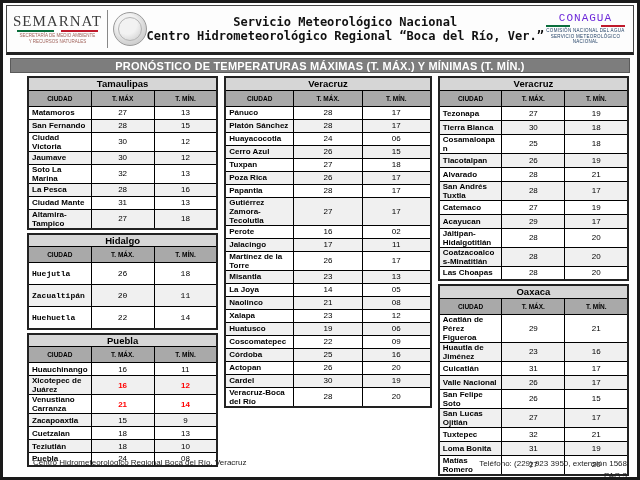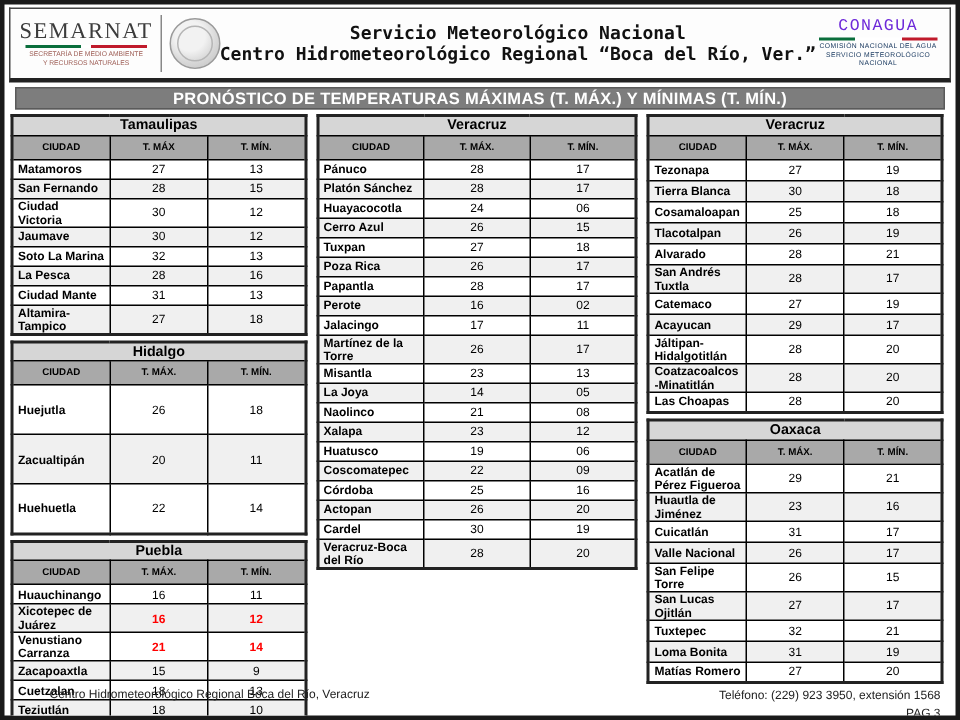--- a/index.html
+++ b/index.html
@@ -34,37 +34,37 @@
   .conagua .name { font-family:Liberation Mono, monospace; font-size:11px; letter-spacing:1px; color:#6d28d9; }
   .conagua .bar { height:2px; margin:1px 2px; background:linear-gradient(to right,#0a6e3c 0 30%,#ffffff 30% 70%,#c01a2b 70% 100%); }
   .conagua .sub { font-size:4.5px; color:#17375e; line-height:1.3; letter-spacing:.3px; }
   
   .banner {
     margin:3px 7px 2px 7px; height:15px; background:#7d7d7d; color:#ffffff;
     font-size:11px; font-weight:bold; text-align:center; line-height:15px; letter-spacing:.2px;
     border:1px solid #5a5a5a;
   }
   
-  .content { display:flex; gap:6px; padding:1px 8px 0 4px; height:380px; }
+  .content { display:flex; gap:6px; padding:1px 8px 0 24px; height:380px; }
   .col { display:flex; flex-direction:column; gap:3px; }
   .c0 { width:199px; } .c1 { width:216px; } .c2 { width:199px; }
   table { border-collapse:collapse; width:100%; table-layout:fixed; border:2px solid #222; }
   th, td { border:1px solid #000; }
   th.state { background:#d6d6d6; font-size:9.5px; height:13px; font-weight:bold; color:#000; }
   th.colhead { background:#a9a9a9; font-size:6.5px; height:16px; font-weight:bold; color:#000; }
   td { font-size:8px; padding:0 3px; color:#000; background:#fff; }
   td.city { font-weight:bold; text-align:left; word-wrap:break-word; }
   td.num { text-align:center; }
   td.red { color:#ff0000; font-weight:bold; }
   tbody tr:nth-child(even) td { background:#f0f0f0; }
   .c0 .ch0, .c0 .city { width:51%; }
   .c1 .ch0, .c1 .city { width:56%; }
   .c2 .ch0, .c2 .city { width:52%; }
   .c0 .s0 td, .c0 .s2 td { height:13px; }
-  .c0 .s1 td { height:33px; }
+  .c0 .s1 td { height:22px;font-family:Liberation Mono, monospace; }
   .c1 .s0 td { height:13px; }
   .c2 .s0 td, .c2 .s1 td { height:14px; }
   
   .footer { display:flex; justify-content:space-between; padding:3px 10px 0 30px; font-size:8px; color:#222; }
   .footer .right { text-align:right; line-height:1.5; }
 </style>
 </head>
 <body>
 
 <div class="page">
@@ -269,20 +269,25 @@
               <td class="city">Poza Rica</td>
               <td class="num">26</td>
               <td class="num">17</td>
             </tr>
             <tr>
               <td class="city">Papantla</td>
               <td class="num">28</td>
               <td class="num">17</td>
             </tr>
             <tr>
+              <td class="city">Gutiérrez Zamora-Tecolutla</td>
+              <td class="num">27</td>
+              <td class="num">17</td>
+            </tr>
+            <tr>
               <td class="city">Perote</td>
               <td class="num">16</td>
               <td class="num">02</td>
             </tr>
             <tr>
               <td class="city">Jalacingo</td>
               <td class="num">17</td>
               <td class="num">11</td>
             </tr>
             <tr>
@@ -439,21 +444,21 @@
               <td class="city">Cuicatlán</td>
               <td class="num">31</td>
               <td class="num">17</td>
             </tr>
             <tr>
               <td class="city">Valle Nacional</td>
               <td class="num">26</td>
               <td class="num">17</td>
             </tr>
             <tr>
-              <td class="city">San Felipe Torre</td>
+              <td class="city">San Felipe Soto</td>
               <td class="num">26</td>
               <td class="num">15</td>
             </tr>
             <tr>
               <td class="city">San Lucas Ojitlán</td>
               <td class="num">27</td>
               <td class="num">17</td>
             </tr>
             <tr>
               <td class="city">Tuxtepec</td>

